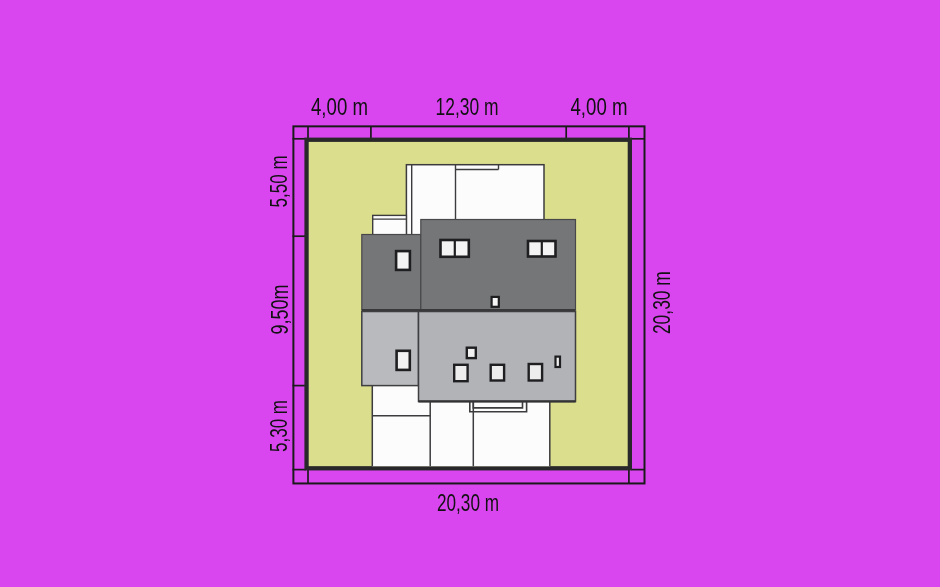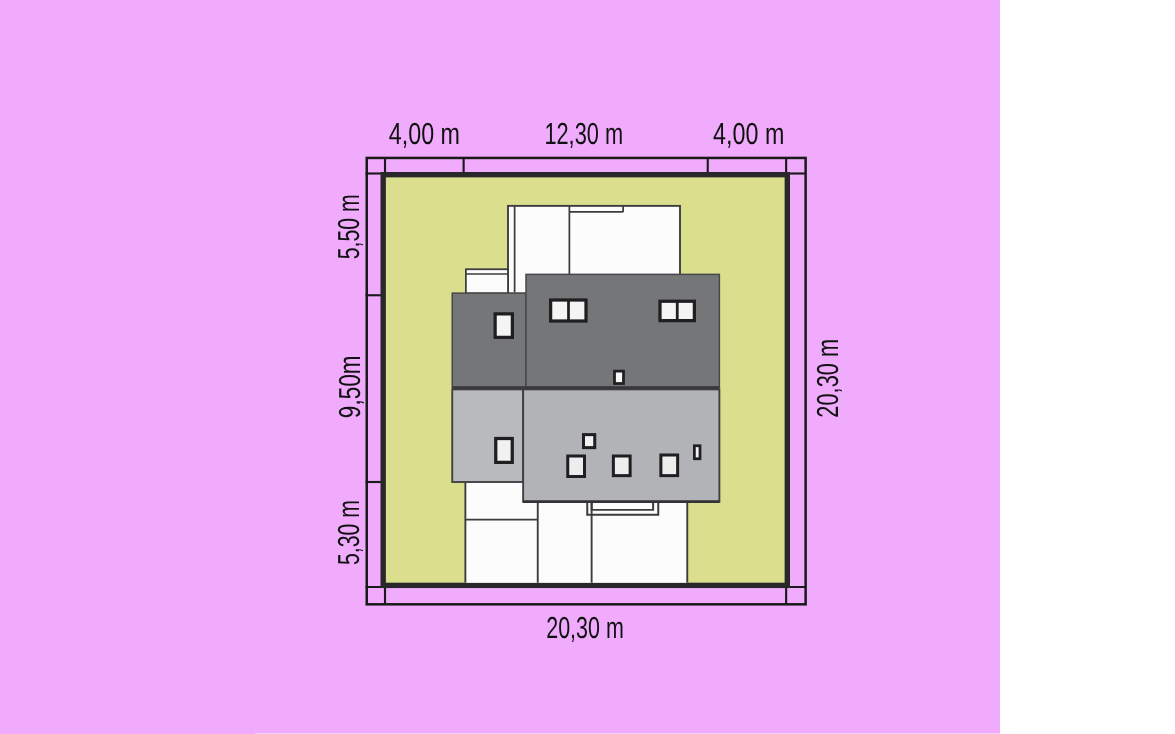--- a/index.html
+++ b/index.html
@@ -1,16 +1,16 @@
 <!DOCTYPE html>
 <html><head>
 <meta charset="utf-8">
 <style>
   html,body{margin:0;padding:0;background:#ffffff;}
-  #page{position:relative;width:800px;height:587px;background:#f0abfc;overflow:hidden;
+  #page{position:relative;width:940px;height:587px;background:#d946ef;overflow:hidden;
         font-family:"Liberation Sans", sans-serif;}
   svg{position:absolute;left:0;top:0;}
   text{fill:#111111;font-family:"Liberation Sans", sans-serif;font-size:24.3px;}
 </style>
 </head>
 <body>
 <div id="page">
 <svg width="940" height="587" viewBox="0 0 940 587">
 
   <g>

